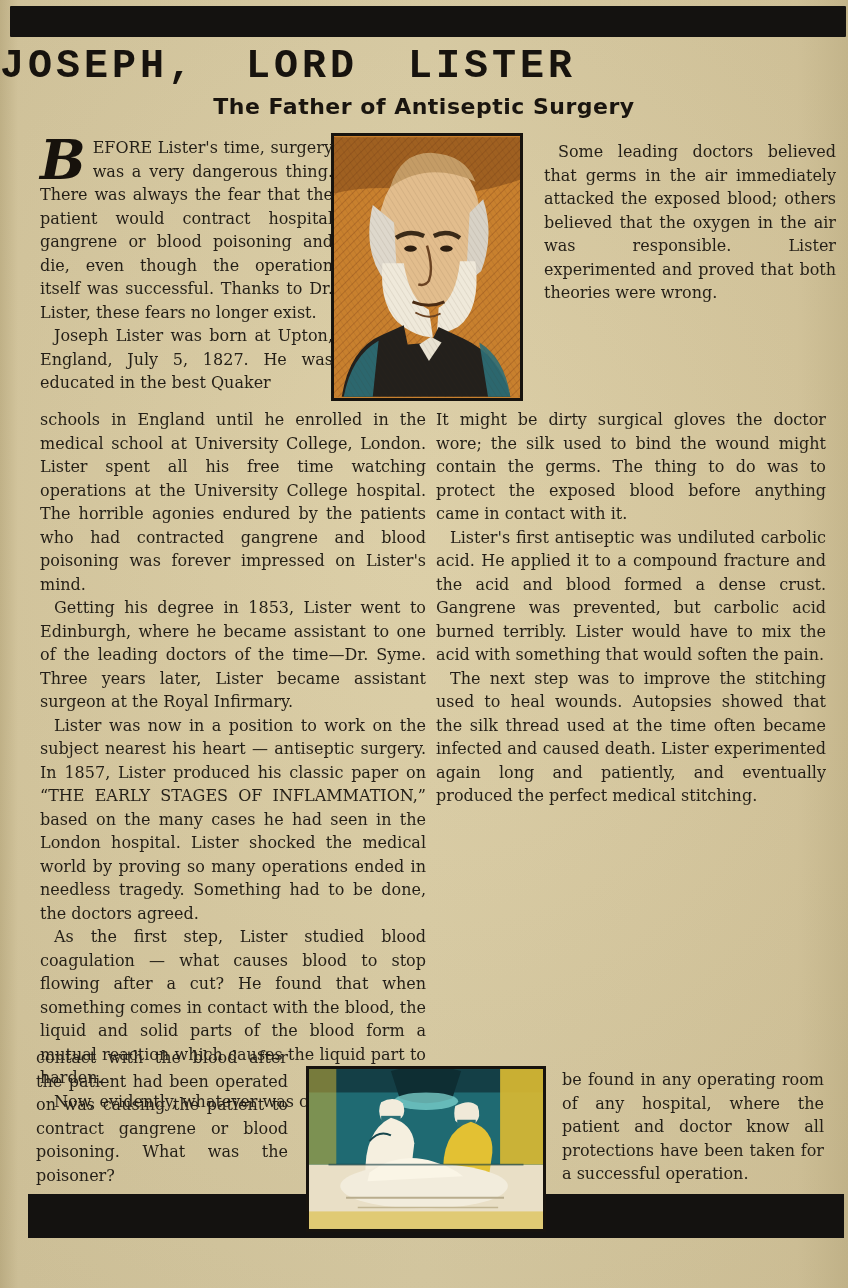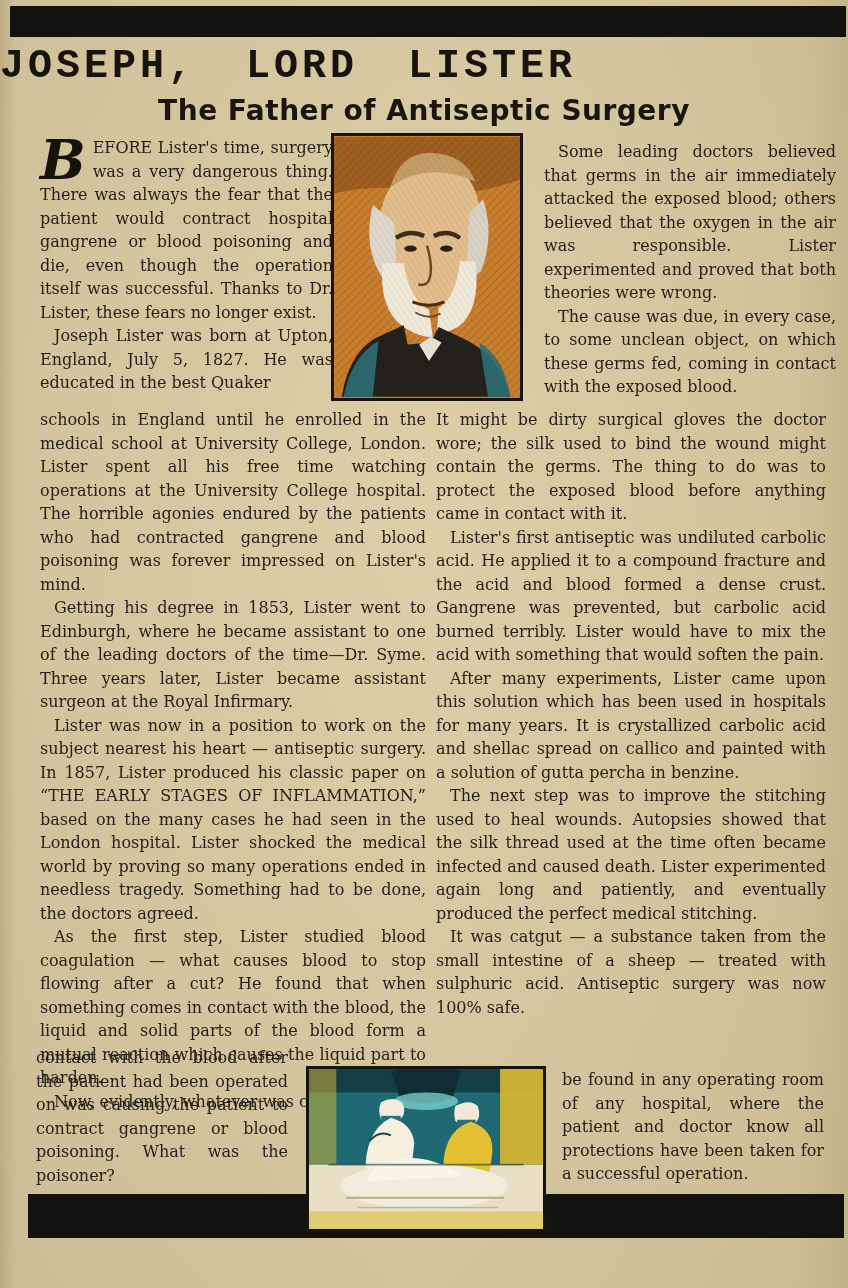--- a/index.html
+++ b/index.html
@@ -22,21 +22,21 @@
   .bottom-bar{left:28px;right:4px;top:1194px;height:44px;background:var(--bar);}
   .title{
     left:0;right:0;top:44px;text-align:left;margin:0;
     font-family:Liberation Mono, monospace;
     font-weight:bold;font-size:40px;letter-spacing:4px;word-spacing:22px;
     color:#17130e;
   }
   .subtitle{
     left:0;right:0;top:94px;text-align:center;margin:0;
     font-family:"DejaVu Sans","Liberation Sans",sans-serif;
-    font-weight:bold;font-size:28px;letter-spacing:0.5px;
+    font-weight:bold;font-size:22px;letter-spacing:0.5px;
     color:#1a150f;
   }
   .seg{font-size:16px;line-height:23.5px;text-align:justify;}
   .seg p{margin:0;}
   .seg p.indent{text-indent:14px;}
   .dropcap{
     float:left;font-size:54px;line-height:44px;font-style:italic;font-weight:bold;
     padding:2px 7px 0 0;color:#17120c;
   }
   .seg-left-top{left:40px;top:136px;width:293px;}
@@ -98,37 +98,34 @@
   </svg>
 </div>
 
 <div class="abs seg seg-left-top">
   <p><span class="dropcap">B</span><span>EFORE Lister's time, surgery was a very dangerous thing. There was always the fear that the patient would contract hospital gangrene or blood poisoning and die, even though the operation itself was successful. Thanks to Dr. Lister, these fears no longer exist.</span></p>
   <p class="indent">Joseph Lister was born at Upton, England, July 5, 1827. He was educated in the best Quaker</p>
 </div>
 
 <div class="abs seg seg-right-top">
   <p class="indent">Some leading doctors believed that germs in the air immediately attacked the exposed blood; others believed that the oxygen in the air was responsible. Lister experimented and proved that both theories were wrong.</p>
-  <p class="indent">The cause was due, in every case, to some unclean object, on which these germs fed, coming in contact with the exposed blood.</p>
 </div>
 
 <div class="abs seg seg-left-mid">
   <p>schools in England until he enrolled in the medical school at University College, London. Lister spent all his free time watching operations at the University College hospital. The horrible agonies endured by the patients who had contracted gangrene and blood poisoning was forever impressed on Lister's mind.</p>
   <p class="indent">Getting his degree in 1853, Lister went to Edinburgh, where he became assistant to one of the leading doctors of the time—Dr. Syme. Three years later, Lister became assistant surgeon at the Royal Infirmary.</p>
   <p class="indent">Lister was now in a position to work on the subject nearest his heart — antiseptic surgery. In 1857, Lister produced his classic paper on “THE EARLY STAGES OF INFLAMMATION,” based on the many cases he had seen in the London hospital. Lister shocked the medical world by proving so many operations ended in needless tragedy. Something had to be done, the doctors agreed.</p>
   <p class="indent">As the first step, Lister studied blood coagulation — what causes blood to stop flowing after a cut? He found that when something comes in contact with the blood, the liquid and solid parts of the blood form a mutual reaction which causes the liquid part to harden.</p>
   <p class="indent">Now, evidently, whatever was coming in</p>
 </div>
 
 <div class="abs seg seg-right-mid">
   <p>It might be dirty surgical gloves the doctor wore; the silk used to bind the wound might contain the germs. The thing to do was to protect the exposed blood before anything came in contact with it.</p>
   <p class="indent">Lister's first antiseptic was undiluted carbolic acid. He applied it to a compound fracture and the acid and blood formed a dense crust. Gangrene was prevented, but carbolic acid burned terribly. Lister would have to mix the acid with something that would soften the pain.</p>
-  <p class="indent">After many experiments, Lister came upon this solution which has been used in hospitals for many years. It is crystallized carbolic acid and shellac spread on callico and painted with a solution of gutta percha in benzine.</p>
   <p class="indent">The next step was to improve the stitching used to heal wounds. Autopsies showed that the silk thread used at the time often became infected and caused death. Lister experimented again long and patiently, and eventually produced the perfect medical stitching.</p>
-  <p class="indent">It was catgut — a substance taken from the small intestine of a sheep — treated with sulphuric acid. Antiseptic surgery was now 100% safe.</p>
 </div>
 
 <div class="abs seg seg-left-bottom">
   <p>contact with the blood after the patient had been operated on was causing the patient to contract gangrene or blood poisoning. What was the poisoner?</p>
 </div>
 
 <div class="abs seg seg-right-bottom">
   <p>be found in any operating room of any hospital, where the patient and doctor know all protections have been taken for a successful operation.</p>
 </div>
 

